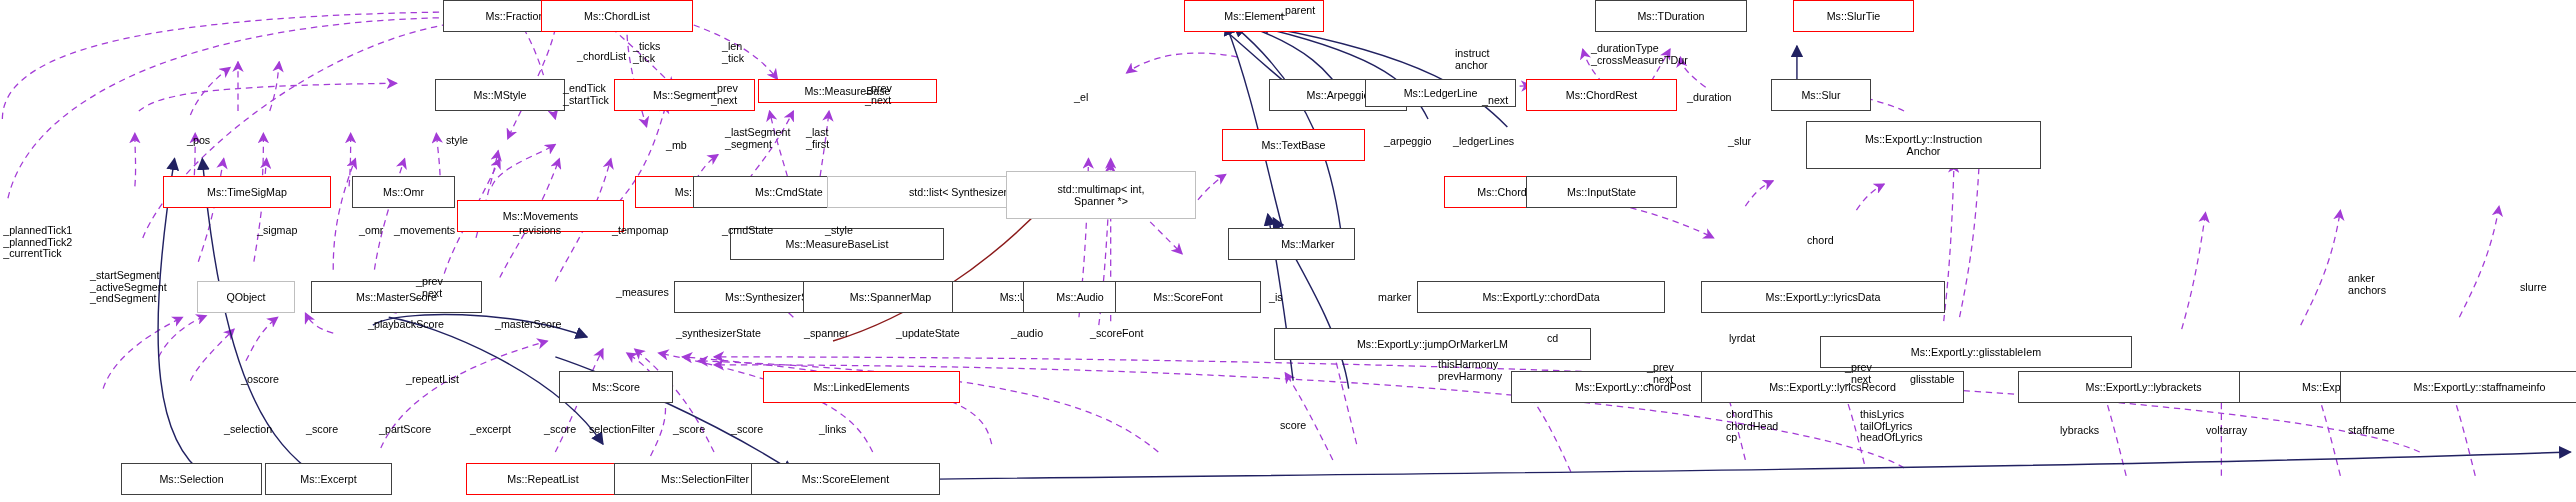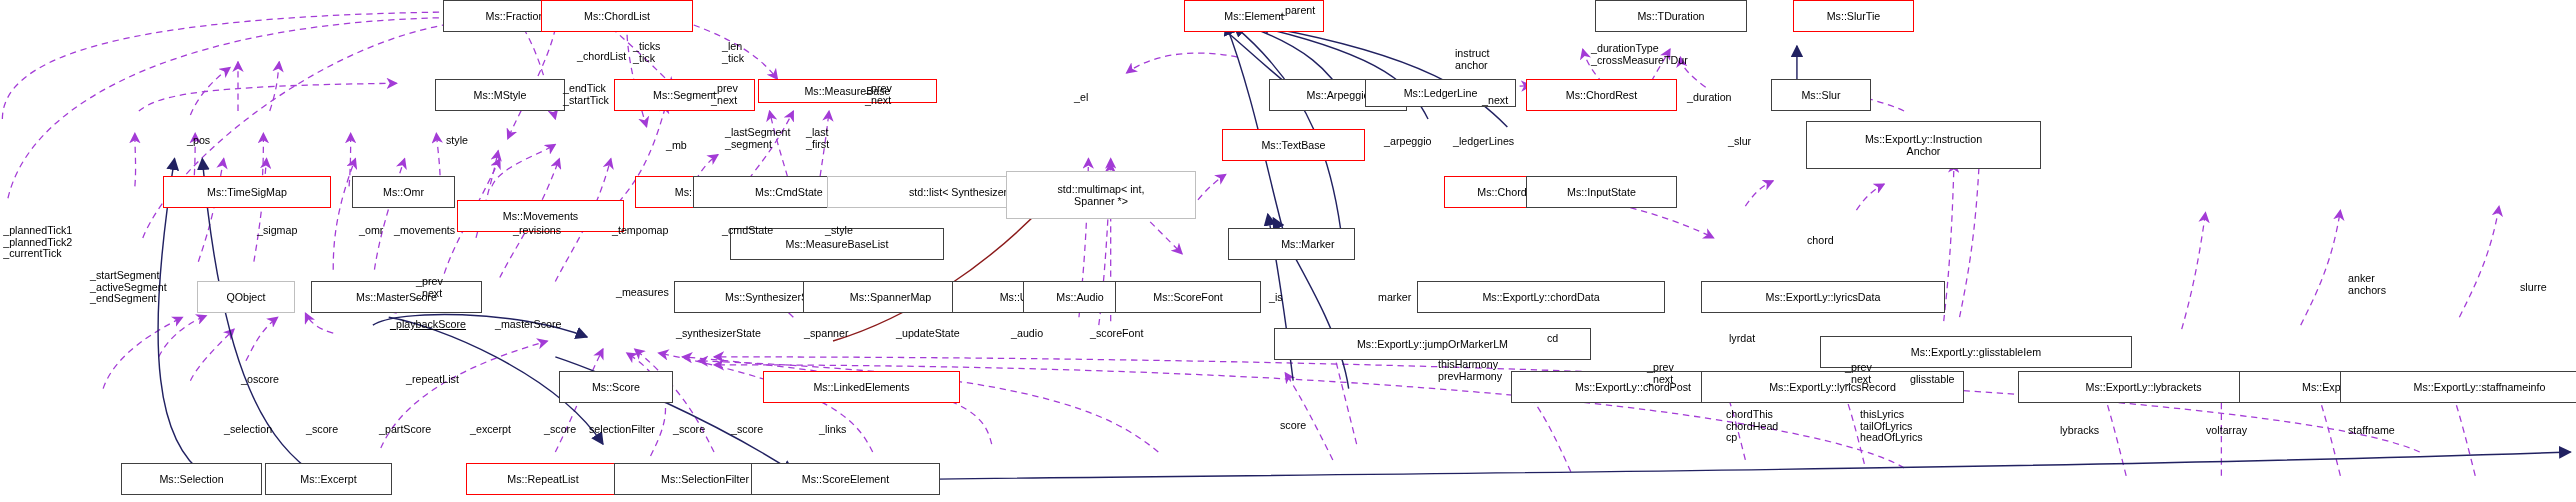--- a/index.html
+++ b/index.html
@@ -259,21 +259,21 @@
 _activeSegment
 _endSegment</div>
       <div class="edgelabel" style="left: 416px; top: 276px;">_prev
 _next</div>
       <div class="edgelabel" style="left: 2348px; top: 273px;">anker
 anchors</div>
       <div class="edgelabel" style="left: 2520px; top: 282px;">slurre</div>
       <div class="edgelabel" style="left: 616px; top: 287px;">_measures</div>
       <div class="edgelabel" style="left: 1269px; top: 292px;">_is</div>
       <div class="edgelabel" style="left: 1330px; top: 292px; margin-left: 48px;">marker</div>
-      <div class="edgelabel" style="left: 390px; top: 319px; text-decoration: underline;">_playbackScore</div>
+      <div class="edgelabel" style="left: 368px; top: 319px;">_playbackScore</div>
       <div class="edgelabel" style="left: 495px; top: 319px;">_masterScore</div>
       <div class="edgelabel" style="left: 676px; top: 328px;">_synthesizerState</div>
       <div class="edgelabel" style="left: 804px; top: 328px;">_spanner</div>
       <div class="edgelabel" style="left: 896px; top: 328px;">_updateState</div>
       <div class="edgelabel" style="left: 1011px; top: 328px;">_audio</div>
       <div class="edgelabel" style="left: 1090px; top: 328px;">_scoreFont</div>
       <div class="edgelabel" style="left: 1547px; top: 333px;">cd</div>
       <div class="edgelabel" style="left: 1729px; top: 333px;">lyrdat</div>
       <div class="edgelabel" style="left: 241px; top: 374px;">_oscore</div>
       <div class="edgelabel" style="left: 406px; top: 374px;">_repeatList</div>

